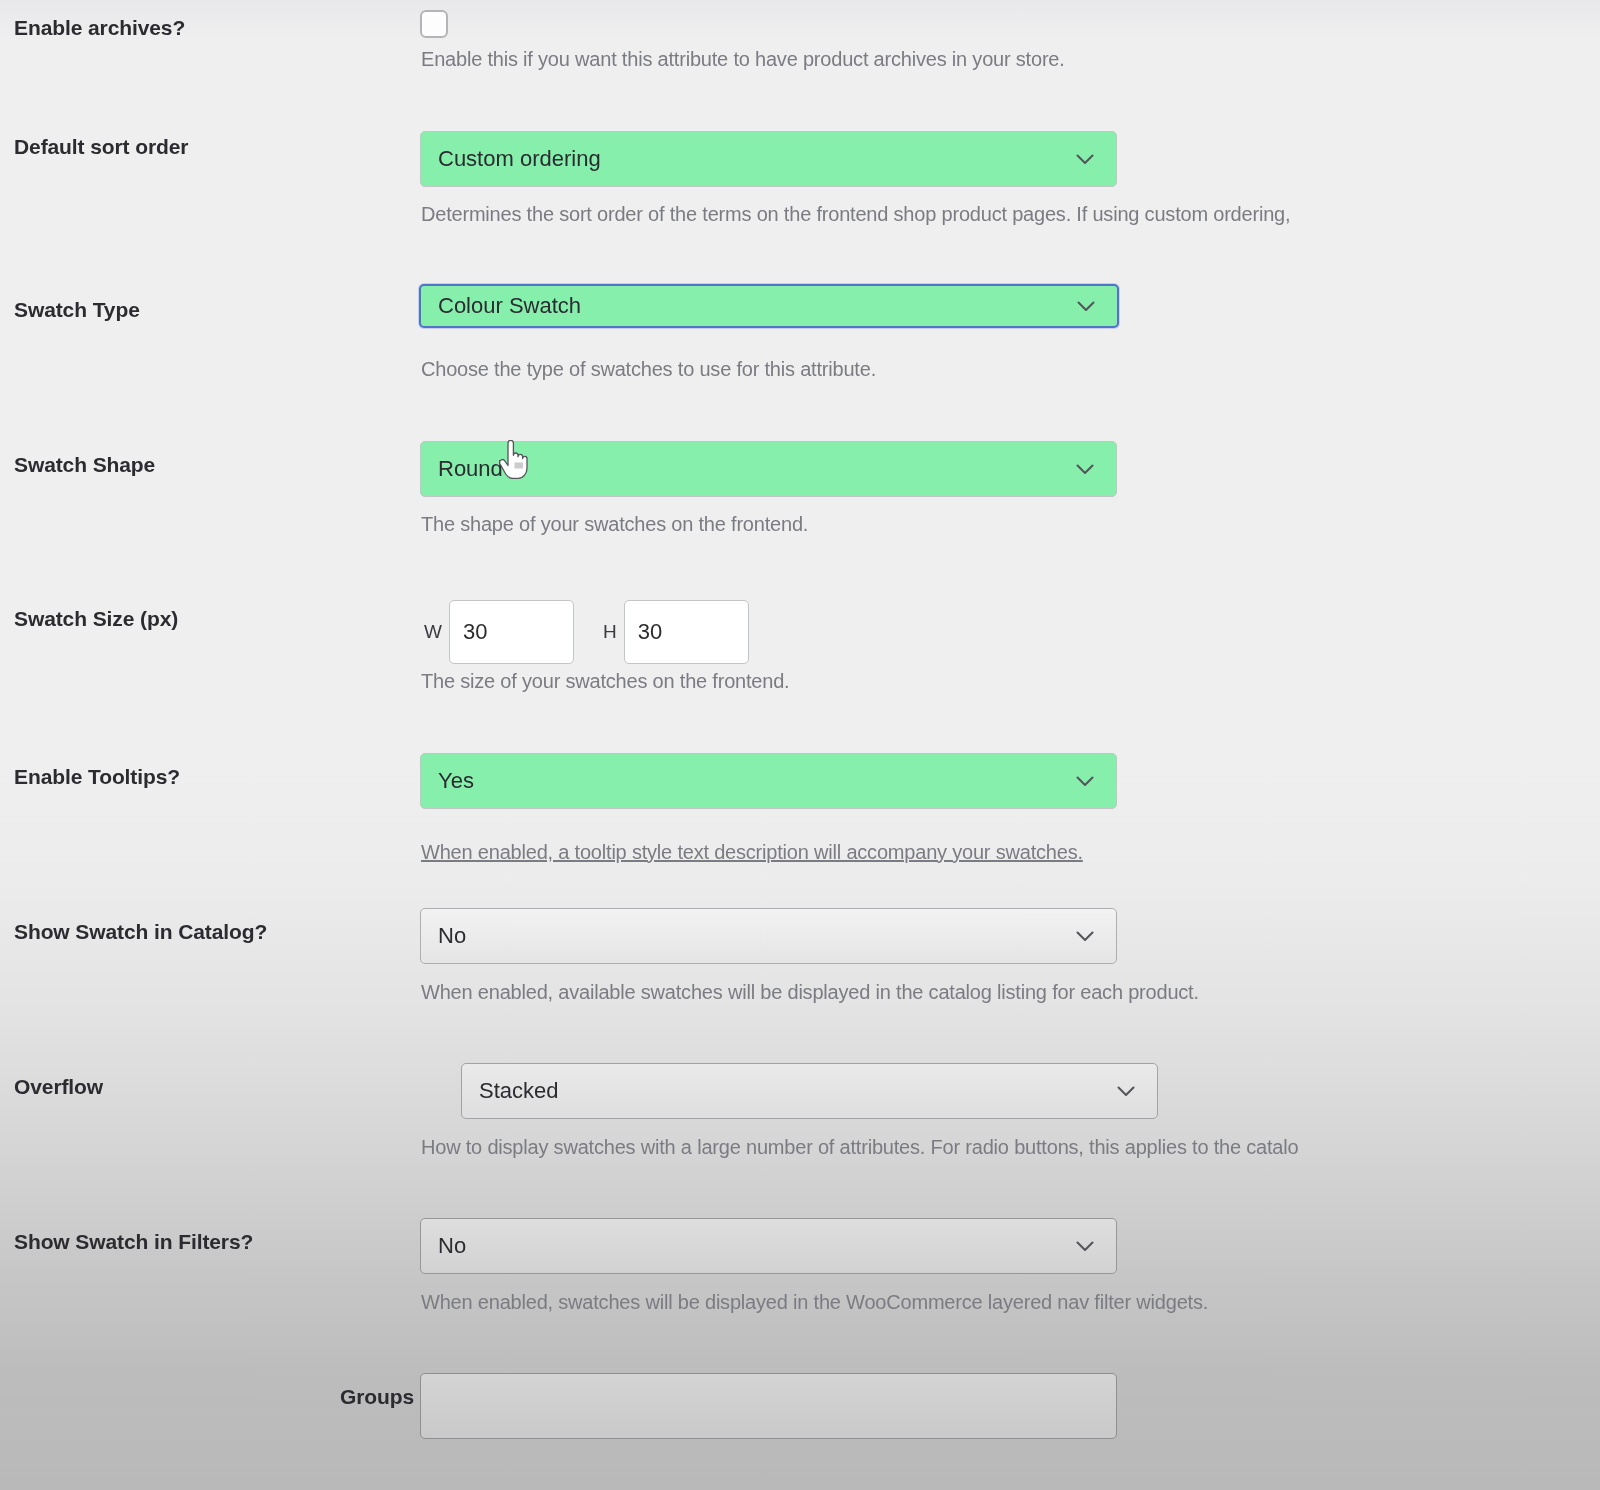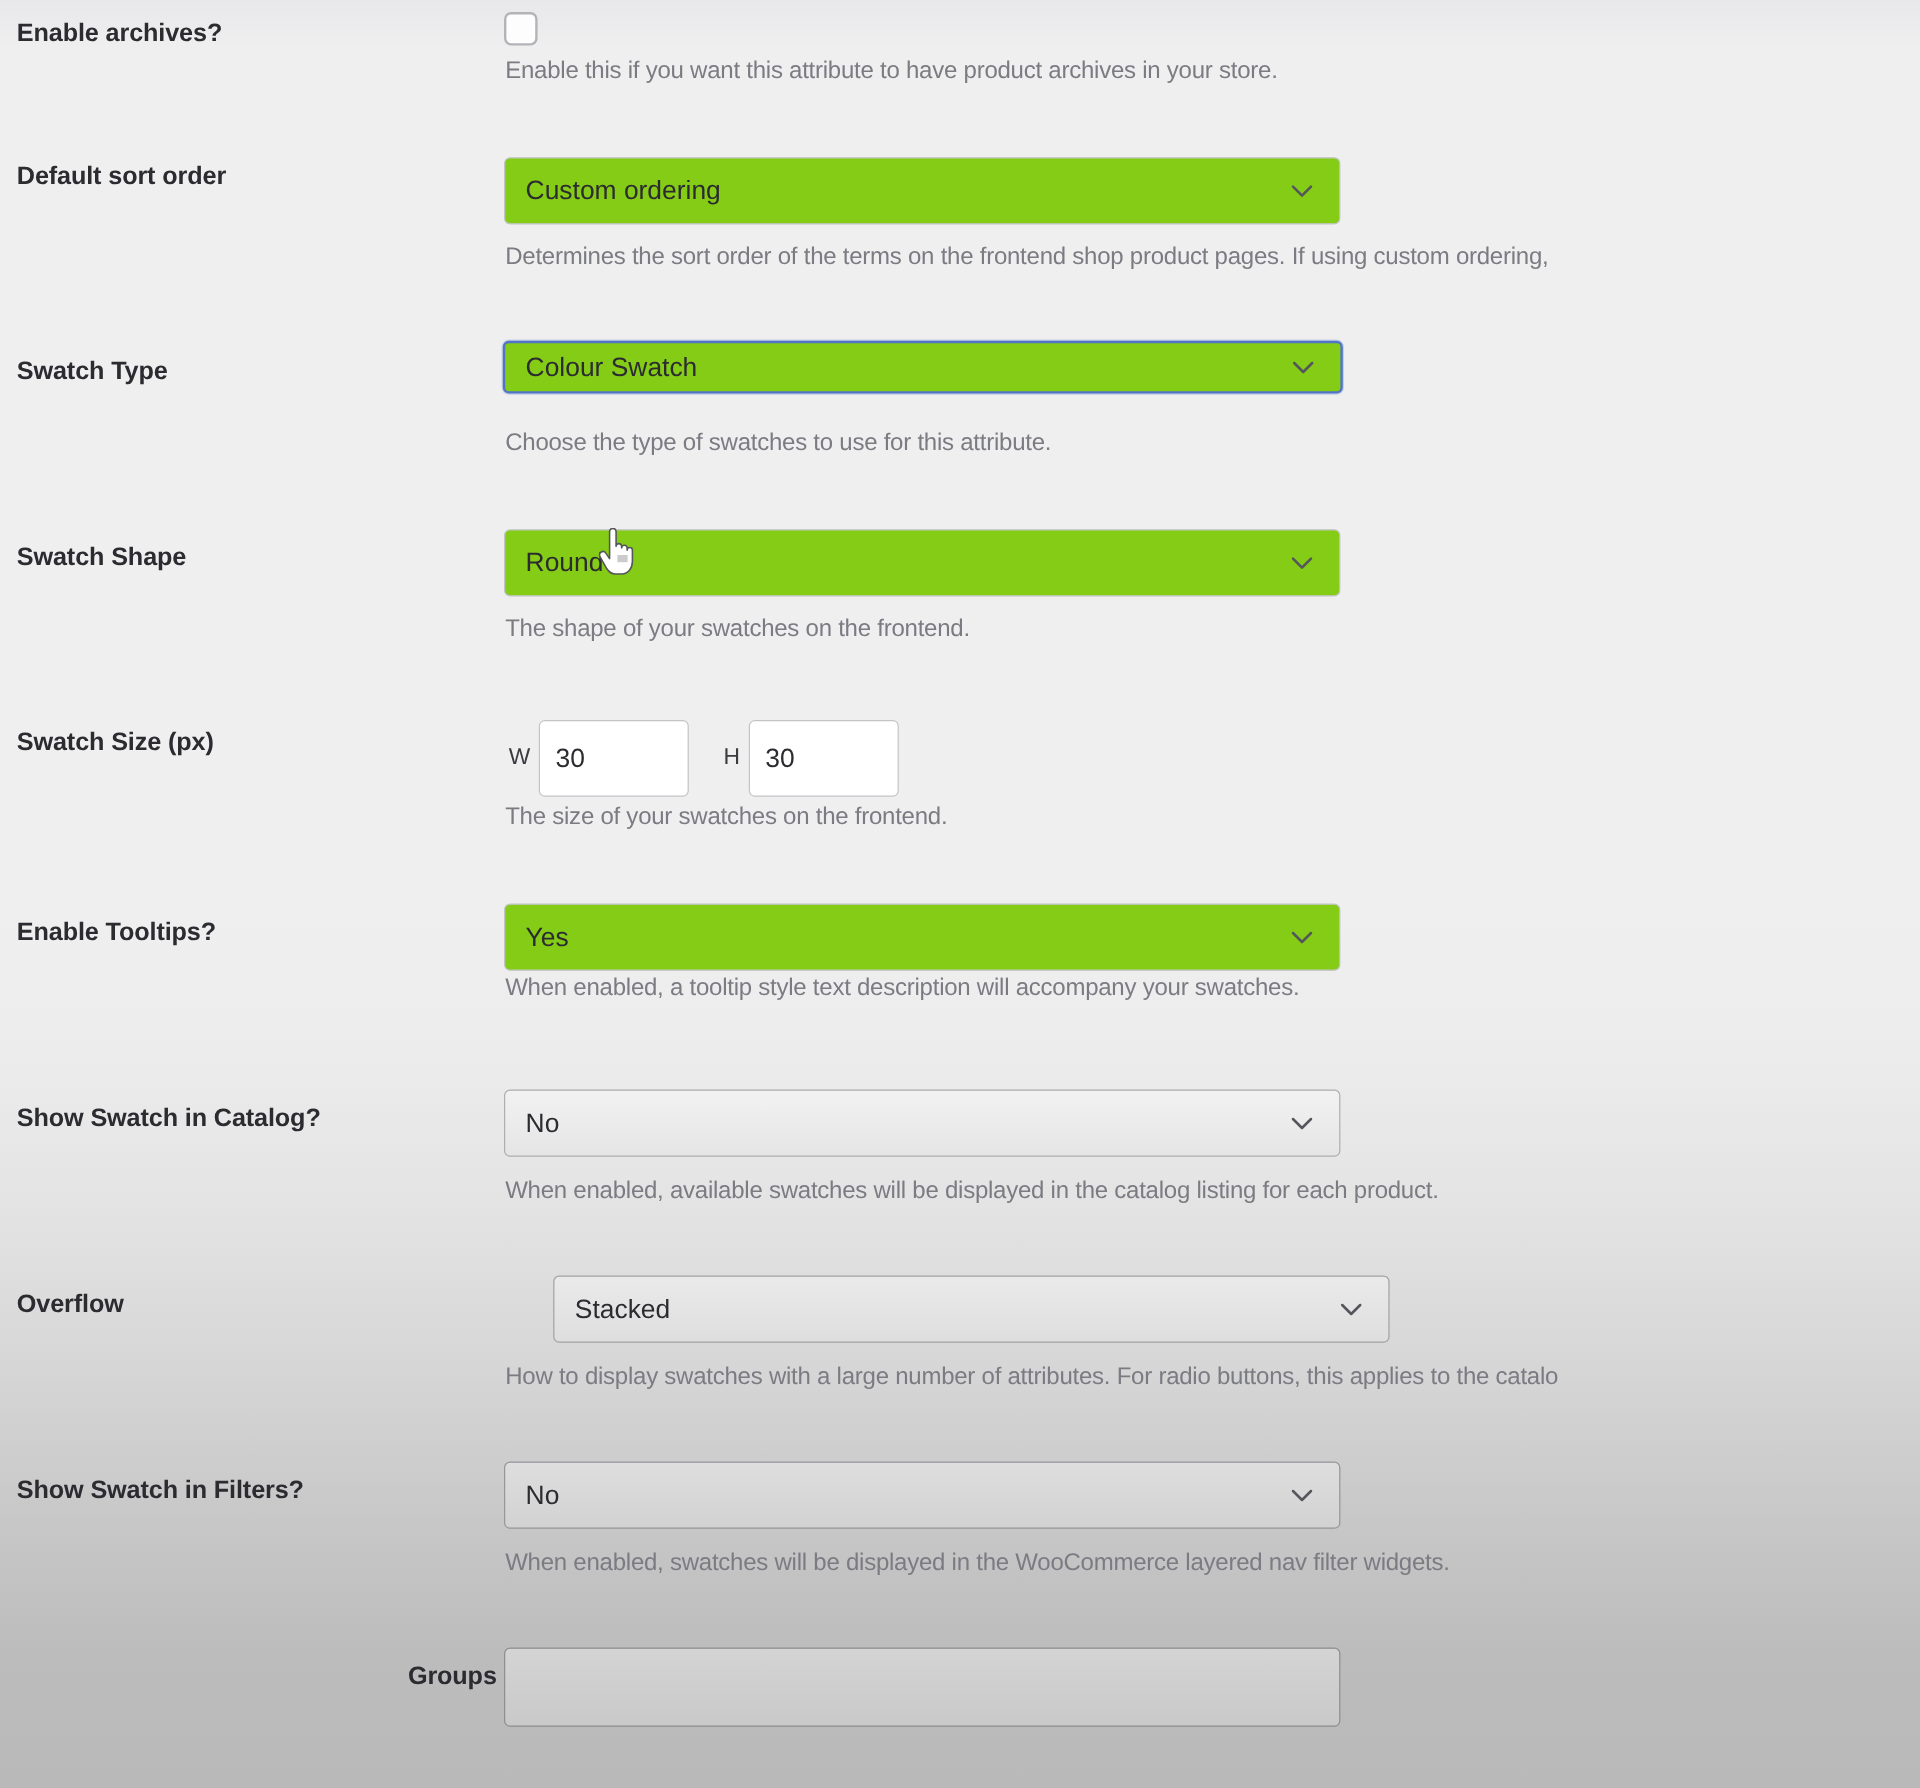--- a/index.html
+++ b/index.html
@@ -61,21 +61,21 @@
   }
 
   
   .select {
     position: relative;
     box-sizing: border-box;
     width: 697px;
     height: 56px;
     border: 1px solid #c3c4c7;
     border-radius: 5px;
-    background: #84cc16;
+    background: #86efac;
     display: flex;
     align-items: center;
     padding-left: 17px;
     font-size: 22px;
     color: #2b2b30;
   }
   .select.focused {
     border: 2px solid #4f74c8;
     height: 44px;
     box-shadow: 0 0 0 1px rgba(79,116,200,0.25);
@@ -249,21 +249,21 @@
     <div class="control-col">
       <div class="select">
         <span class="val">Yes</span>
         <span class="chev">
           <svg viewBox="0 0 22 22" width="22" height="22" aria-hidden="true">
               <path d="M3.5 7.5 L11 15 L18.5 7.5" fill="none" stroke="#55555c" stroke-width="2.1" stroke-linecap="round" stroke-linejoin="round"></path>
             </svg>
         </span>
       </div>
     </div>
-    <div class="desc" style="top:59px;">When enabled, a tooltip style text description will accompany your swatches.</div>
+    <div class="desc" style="top:88px;text-decoration:underline;">When enabled, a tooltip style text description will accompany your swatches.</div>
   </div>
 
   <div class="row" style="top:908px;">
     <div class="label" style="top:12px;">Show Swatch in Catalog?</div>
     <div class="control-col">
       <div class="select tinted">
         <span class="val">No</span>
         <span class="chev">
           <svg viewBox="0 0 22 22" width="22" height="22" aria-hidden="true">
               <path d="M3.5 7.5 L11 15 L18.5 7.5" fill="none" stroke="#55555c" stroke-width="2.1" stroke-linecap="round" stroke-linejoin="round"></path>

